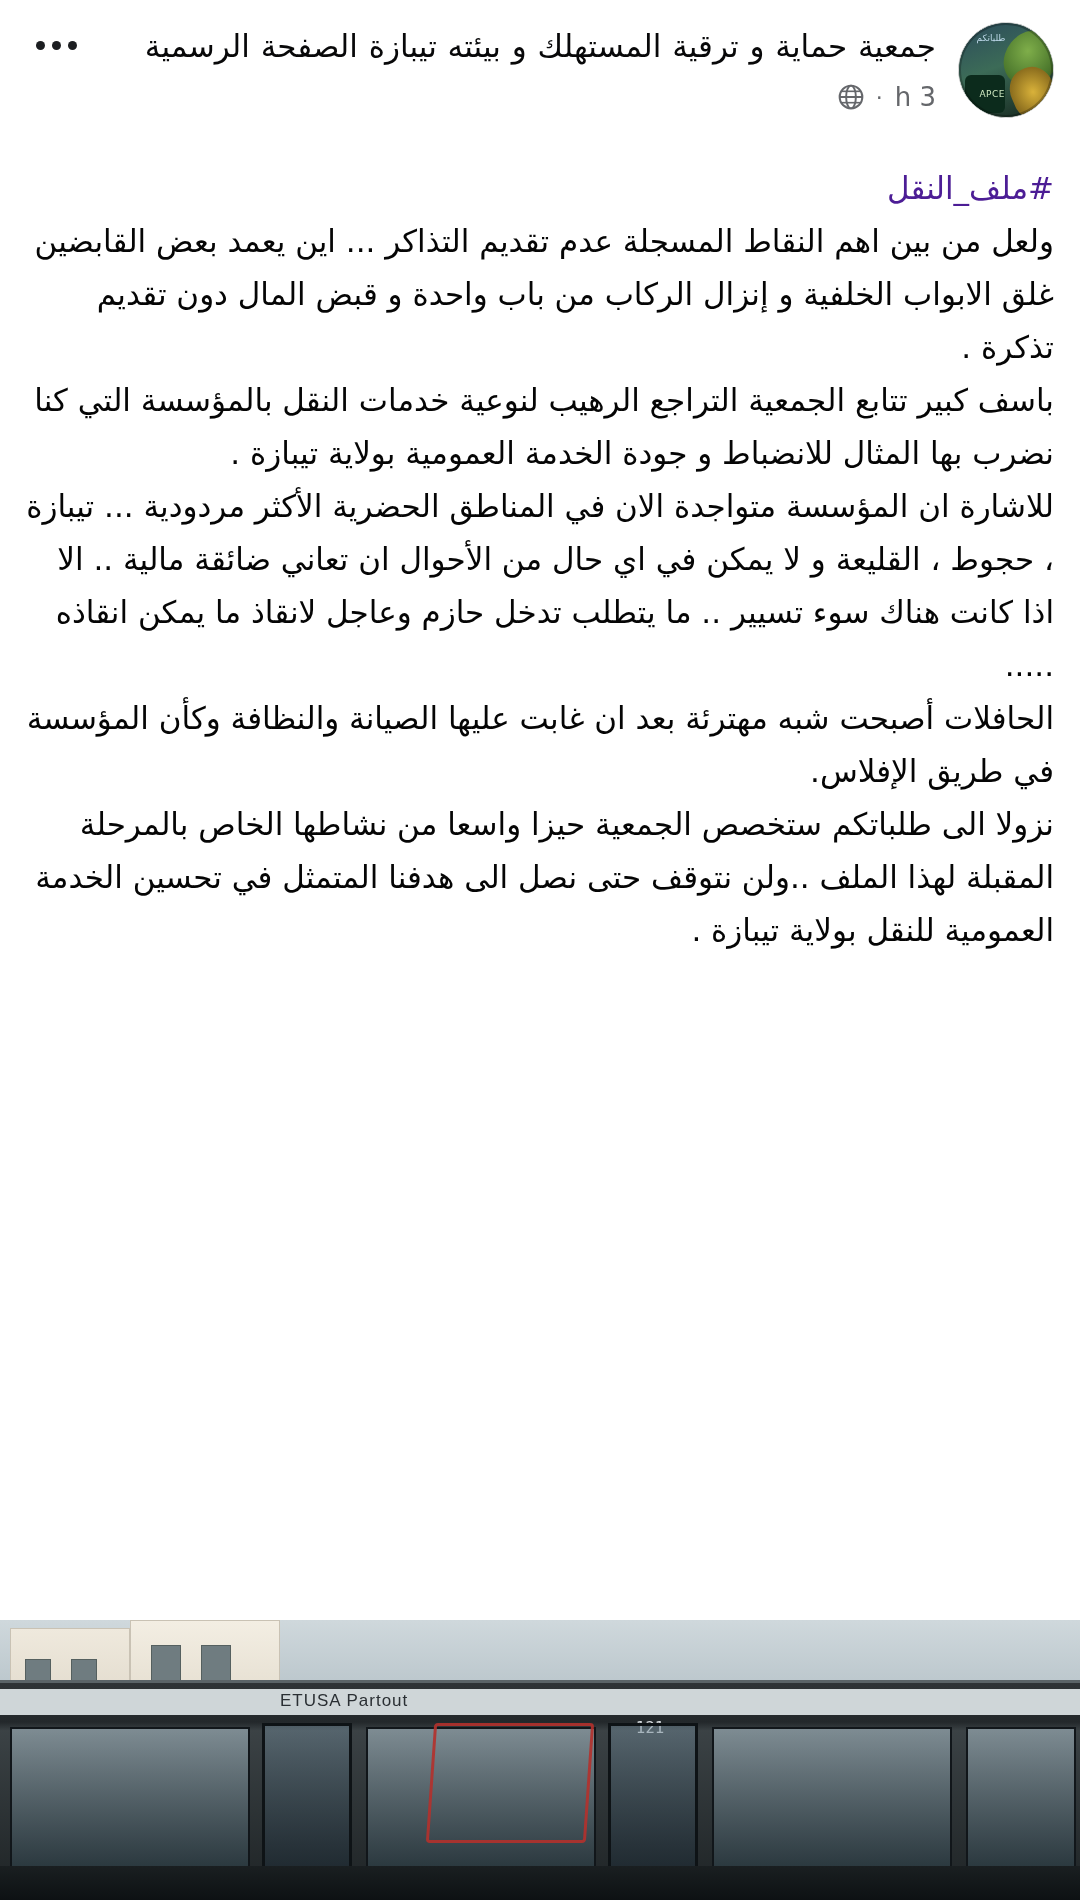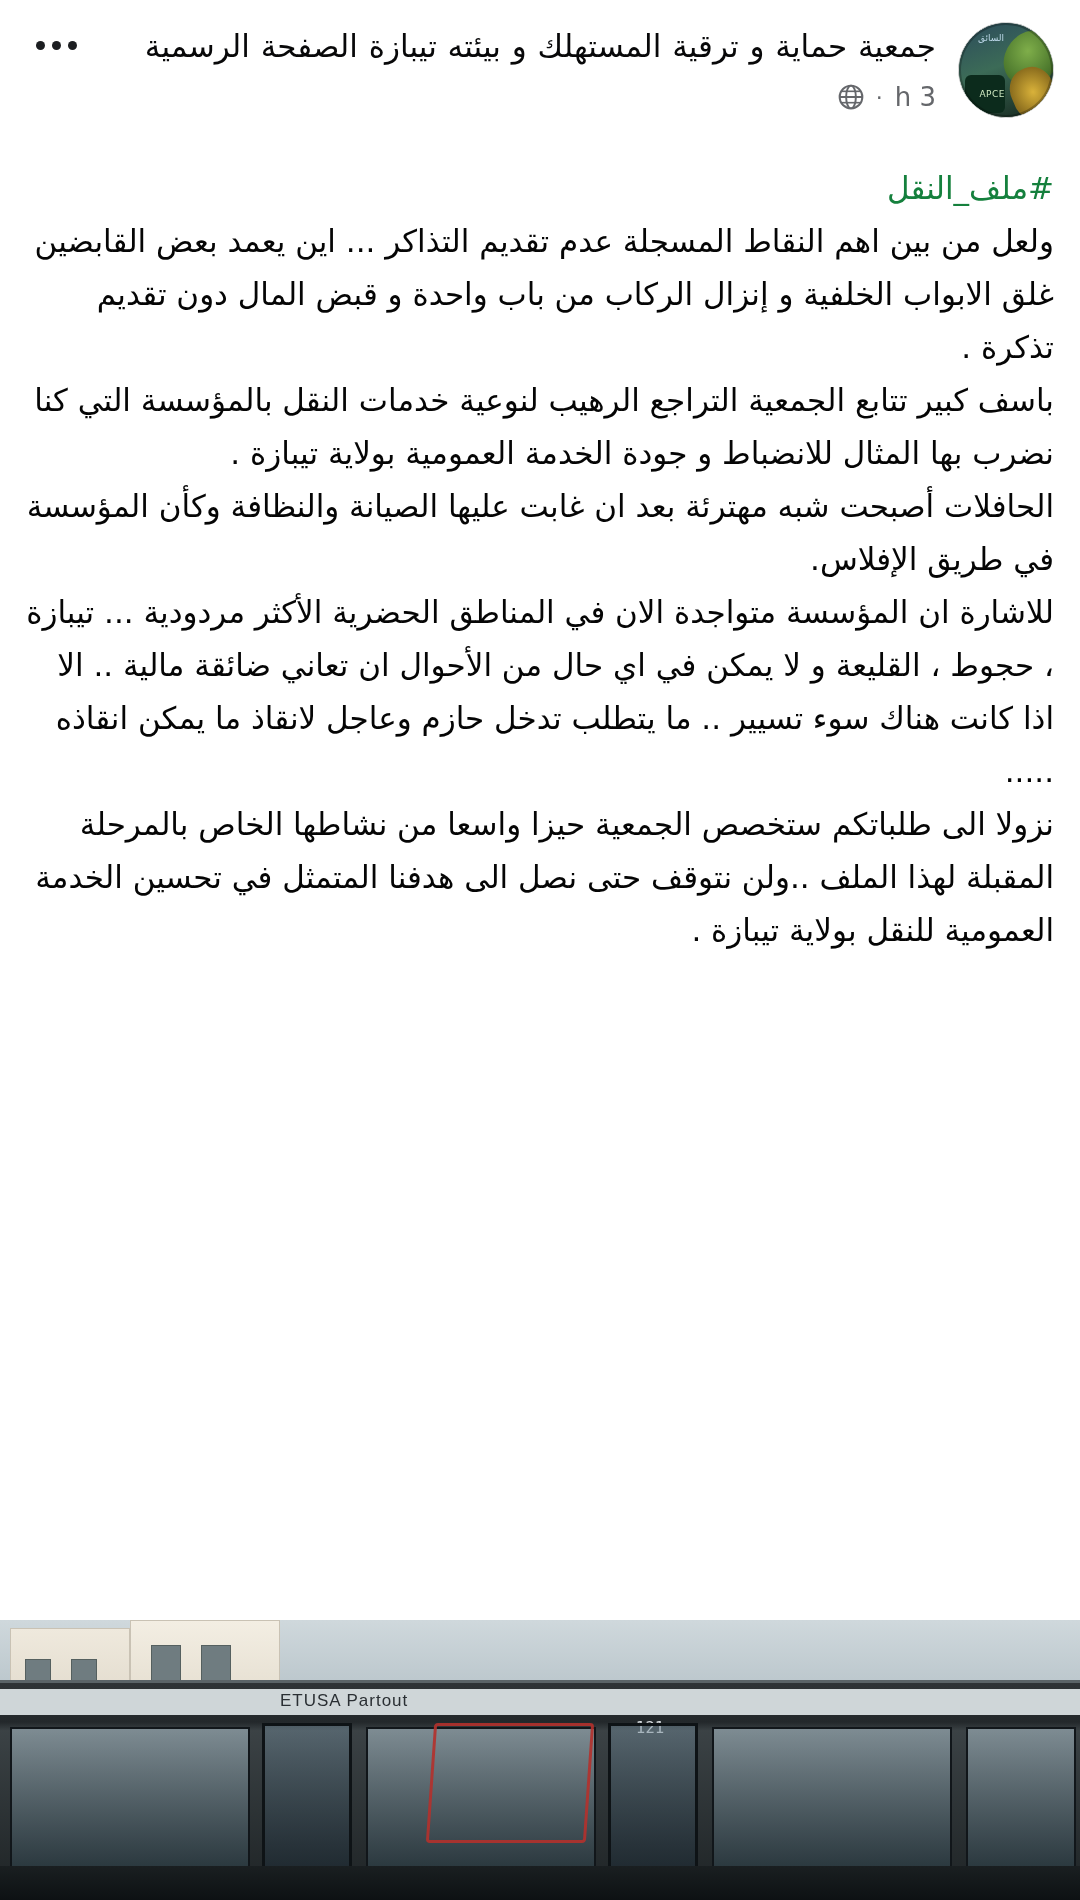--- a/index.html
+++ b/index.html
@@ -136,21 +136,21 @@
   
   .post-body {
     padding: 44px 26px 0 26px;
     font-size: 31px;
     line-height: 53px;
     color: #050505;
     text-align: right;
     direction: rtl;
   }
   .hashtag {
-    color: #15803d;
+    color: #4c1d95;
   }
   .post-body p {
     margin: 0;
   }
 
   
   .post-photo {
     position: absolute;
     left: 0;
     right: 0;
@@ -244,21 +244,21 @@
     background: linear-gradient(180deg,#1a1f21,#0d1113);
   }
 </style>
 </head>
 <body>
 
 <div class="post-header">
 
   <div class="avatar">
     <div class="av-sky"></div>
-    <div class="av-top-text">السائق</div>
+    <div class="av-top-text">طلباتكم</div>
     <div class="av-leaf-a"></div>
     <div class="av-leaf-b"></div>
     <div class="av-badge">APCE</div>
     <div class="av-frame"></div>
   </div>
 
   <div class="header-text">
     <div class="page-title">جمعية حماية و ترقية المستهلك و بيئته تيبازة الصفحة الرسمية</div>
     <div class="meta-row">
       <span>3 h</span>
@@ -279,22 +279,22 @@
     <i></i>
     <i></i>
     <i></i>
   </div>
 </div>
 
 <div class="post-body">
   <p><span class="hashtag">#ملف_النقل</span></p>
   <p>ولعل من بين اهم النقاط المسجلة  عدم تقديم التذاكر ... اين يعمد بعض القابضين غلق الابواب الخلفية و إنزال الركاب من باب واحدة و قبض المال دون تقديم تذكرة .</p>
   <p>باسف كبير تتابع الجمعية  التراجع الرهيب لنوعية خدمات النقل بالمؤسسة التي كنا نضرب بها المثال للانضباط و جودة الخدمة العمومية بولاية تيبازة .</p>
+  <p>للاشارة ان المؤسسة متواجدة الان في المناطق الحضرية الأكثر مردودية ... تيبازة ، حجوط ، القليعة و لا يمكن في اي حال من الأحوال ان تعاني ضائقة مالية .. الا اذا كانت هناك سوء تسيير .. ما يتطلب تدخل حازم وعاجل لانقاذ ما يمكن انقاذه .....</p>
   <p>الحافلات أصبحت شبه مهترئة بعد ان غابت عليها الصيانة والنظافة وكأن المؤسسة في طريق الإفلاس.</p>
-  <p>للاشارة ان المؤسسة متواجدة الان في المناطق الحضرية الأكثر مردودية ... تيبازة ، حجوط ، القليعة و لا يمكن في اي حال من الأحوال ان تعاني ضائقة مالية .. الا اذا كانت هناك سوء تسيير .. ما يتطلب تدخل حازم وعاجل لانقاذ ما يمكن انقاذه .....</p>
   <p>نزولا الى طلباتكم ستخصص الجمعية  حيزا واسعا من  نشاطها الخاص بالمرحلة المقبلة لهذا الملف ..ولن نتوقف حتى نصل الى هدفنا المتمثل في تحسين الخدمة العمومية للنقل بولاية تيبازة .</p>
 </div>
 
 <div class="post-photo">
   <div class="photo-scene">
     <div class="bldg b1">
       <div class="win" style="left:14px;top:30px;width:26px;height:42px;"></div>
       <div class="win" style="left:60px;top:30px;width:26px;height:42px;"></div>
       <div class="win" style="left:14px;top:96px;width:26px;height:42px;"></div>
       <div class="win" style="left:60px;top:96px;width:26px;height:42px;"></div>

